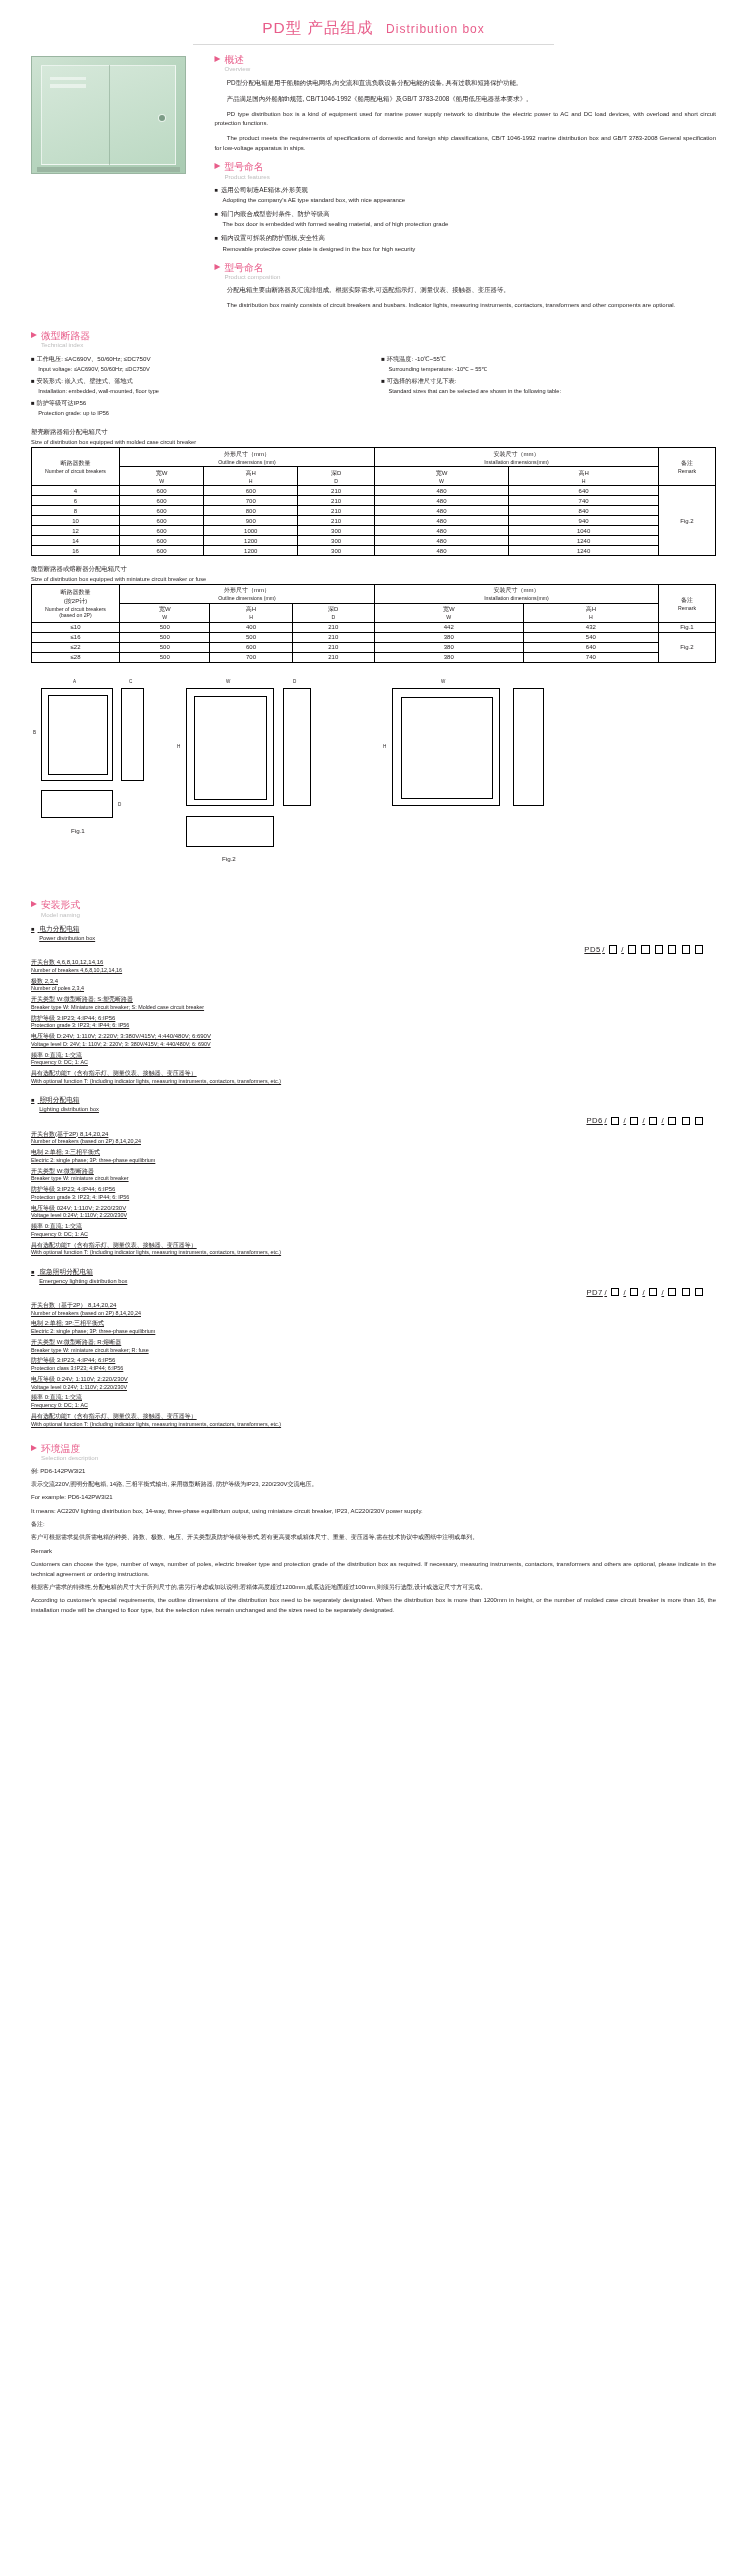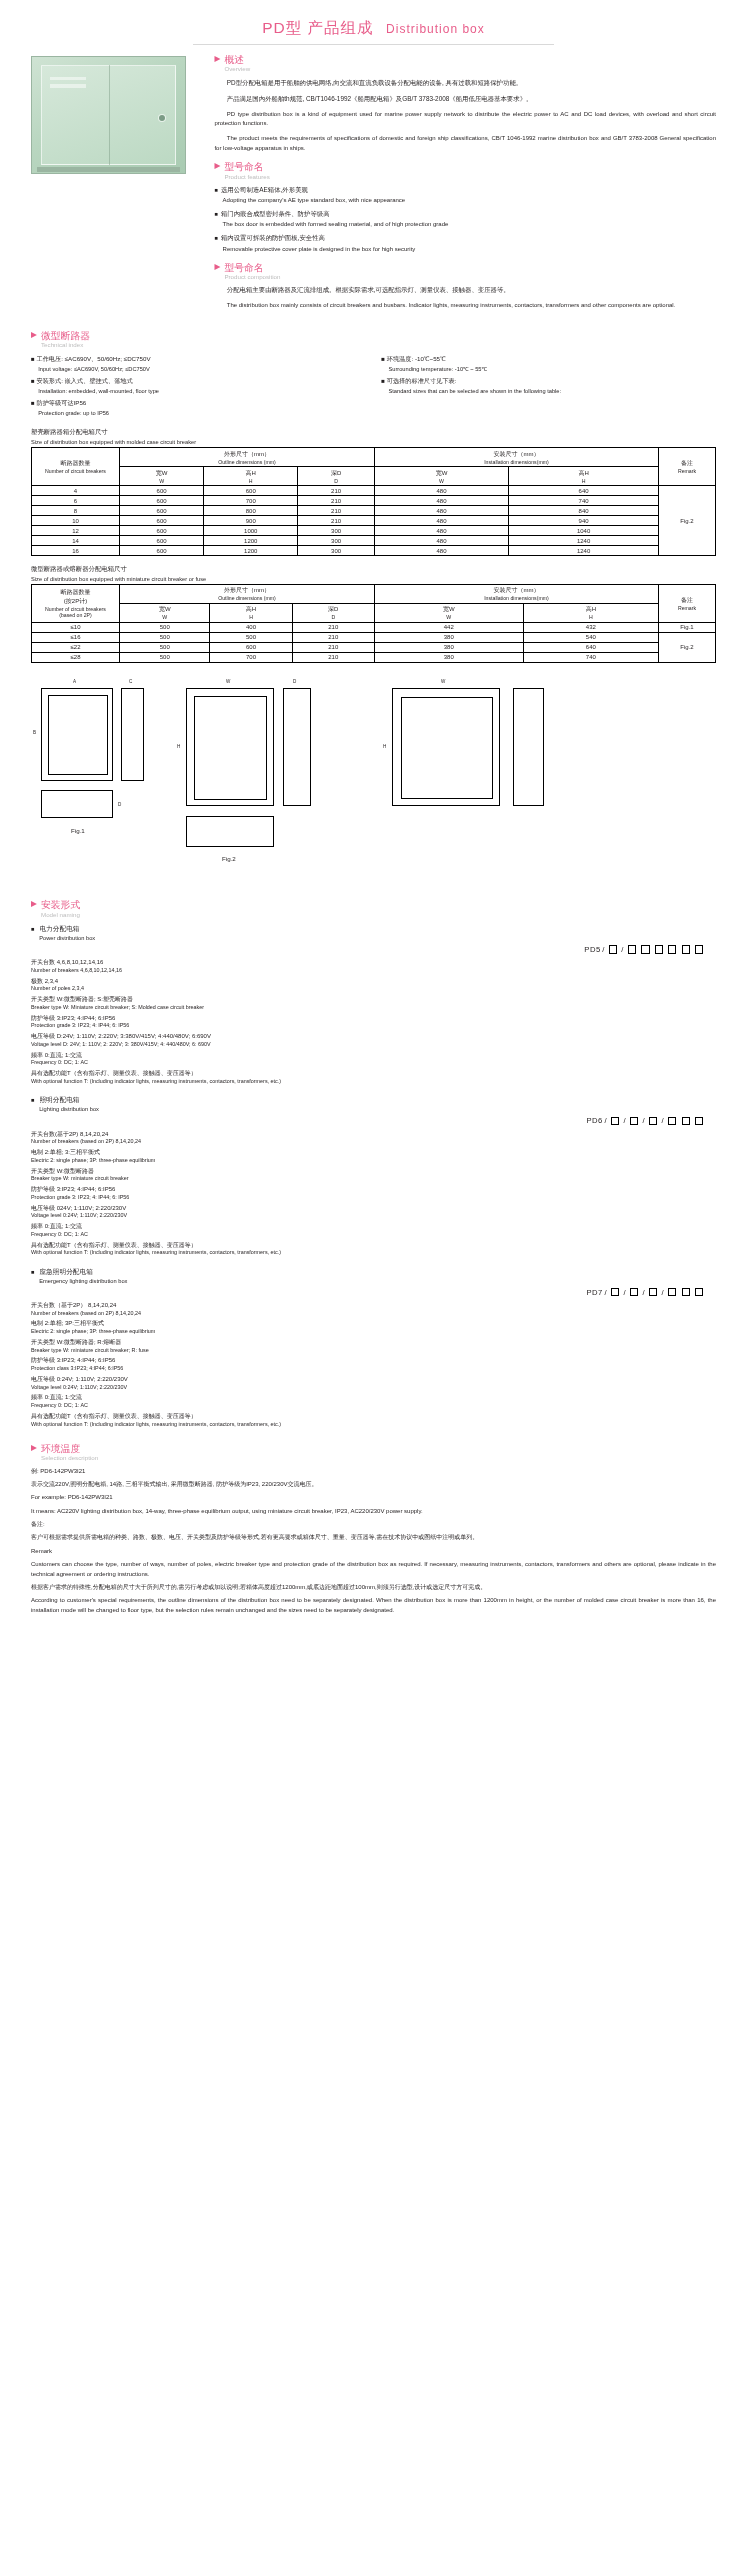--- a/index.html
+++ b/index.html
@@ -74,21 +74,21 @@
   .th-zh { font-size: 6px; display:block; }
   .th-en { font-size: 5.2px; display:block; color:#231f20; }
 
   
   .drawings { position: relative; height: 222px; margin-top: 9.3px; }
   .box-outline { border: 0.5px solid #000; position: absolute; }
   .dim-txt { position:absolute; font-size:4.6px; color:#231f20; }
   .fig-cap { position:absolute; font-size:6.2px; }
 
   
-  .model-block { margin-top: 5.2px; }
+  .model-block { margin-top: 5.2px; text-decoration: underline; }
   .model-sub { font-size: 6.7px; margin: 7.2px 0 1px 0; }
   .model-sub-en { font-size: 5.7px; color:#231f20; margin-bottom:4.1px; }
   .code-line { display:flex; align-items:center; font-size: 7.7px; letter-spacing: 0.5px; justify-content:flex-end; padding-right: 10.3px; }
   .code-line .code { font-size: 7.7px; }
   .sqbox { display:inline-block; width:8.2px; height:8.2px; border:0.5px solid #000; margin: 0 2.6px; vertical-align: middle; }
   .slash { margin: 0 1.5px; }
   .legend-row { font-size: 6px; line-height: 8.2px; margin-bottom: 0.5px; }
   .legend-en { font-size: 5.4px; line-height: 7.2px; color: #231f20; margin-bottom: 2.6px; }
 
   

